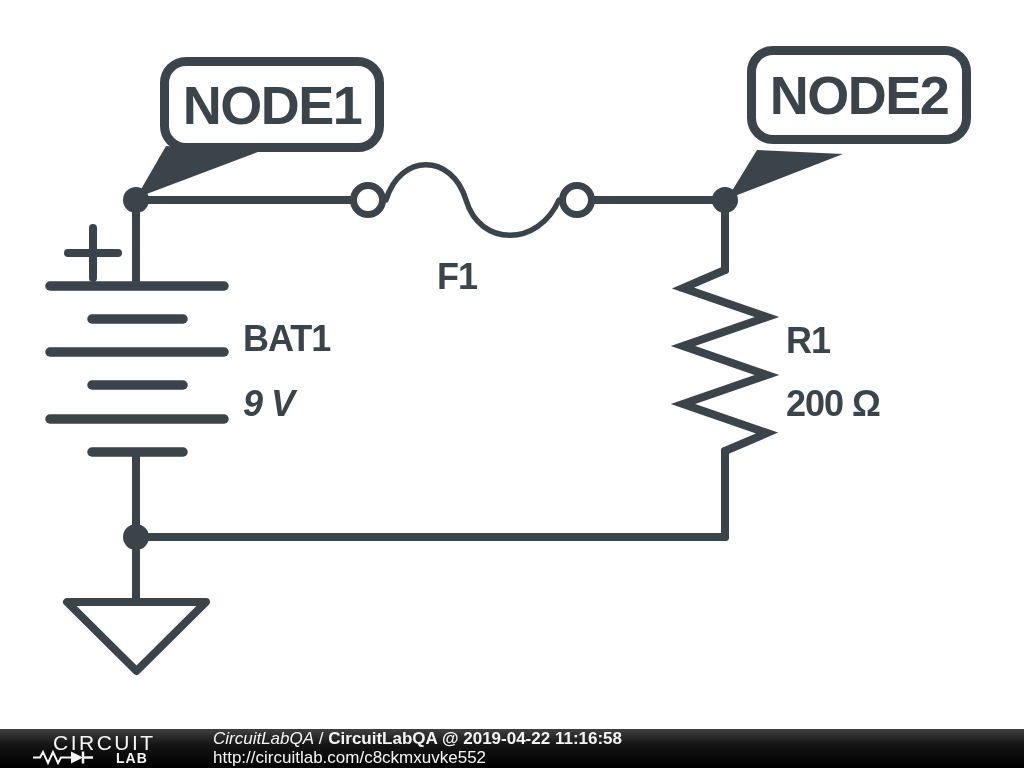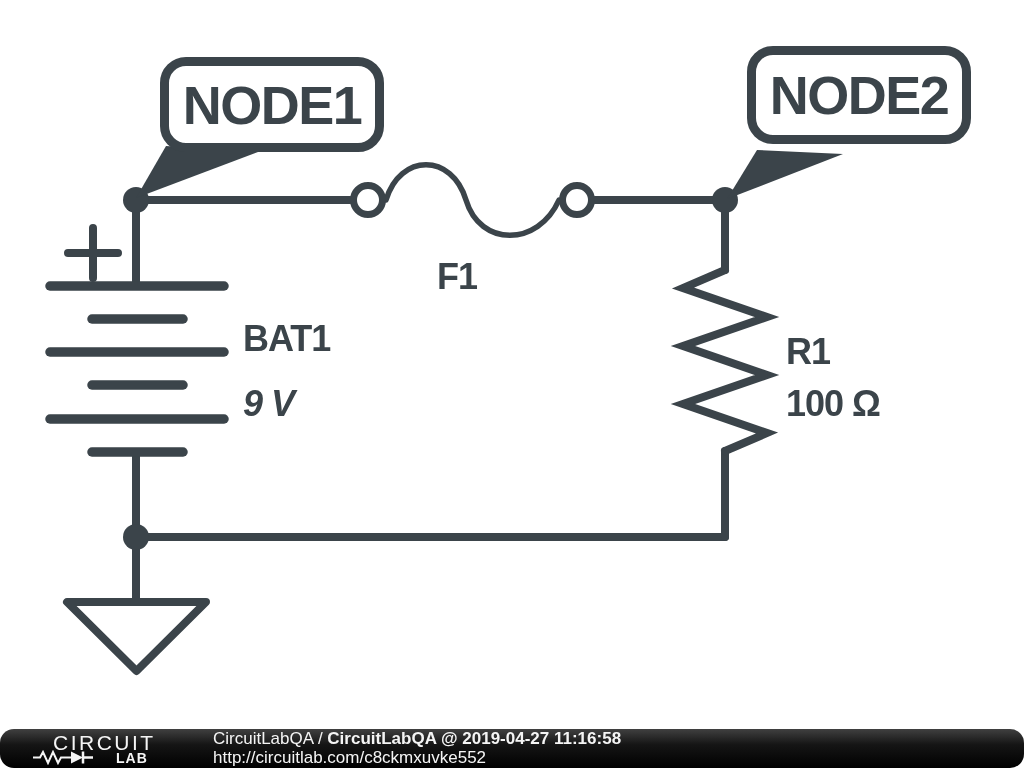--- a/index.html
+++ b/index.html
@@ -31,40 +31,39 @@
   .callout-node1 { left:160px; top:57px;  width:224px; height:95px; }
   .callout-node2 { left:747px; top:46px;  width:224px; height:98px; }
 
   .lbl {
     position:absolute; font-weight:bold; font-size:36px; color:var(--ink);
     line-height:1; letter-spacing:-1px; white-space:nowrap;
   }
   .lbl-f1   { left:437px; top:259px; }
   .lbl-bat1 { left:243px; top:321px; }
   .lbl-batv { left:243px; top:386px;font-style:italic; }
-  .lbl-r1   { left:786px; top:334px; }
+  .lbl-r1   { left:786px; top:323px; }
   .lbl-rv   { left:786px; top:386px; }
 
   .footer {
     position:absolute; left:0; top:729px; width:1024px; height:39px;
     background:linear-gradient(180deg, #404040 0%, #151515 40%, #000 100%);
     color:var(--footer_text);
-    border-radius:14px;
   }
   .logo-circuit {
     position:absolute; left:53px; top:3px; font-size:21px; line-height:1;
     letter-spacing:2.5px; font-weight:normal; color:var(--footer_text);
   }
   .logo-row2 { position:absolute; left:33px; top:21px; height:15px;
     display:flex; align-items:center; }
   .logo-lab { font-weight:bold; font-size:14px; line-height:1;
     letter-spacing:1px; color:var(--footer_text); margin-left:1px; }
   .meta { position:absolute; left:213px; top:1px; font-size:17px;
     line-height:18.5px; white-space:nowrap; }
-  .meta .it { }
+  .meta .it { font-style:italic; }
   .meta .b  { font-weight:bold; }
 </style>
 </head>
 <body>
 
 <div class="stage">
 
   <svg class="circuit-svg" width="1024" height="768" viewBox="0 0 1024 768">
 
     <g>
@@ -114,31 +113,31 @@
     <span>NODE1</span>
   </div>
   <div class="callout callout-node2">
     <span>NODE2</span>
   </div>
 
   <div class="lbl lbl-f1">F1</div>
   <div class="lbl lbl-bat1">BAT1</div>
   <div class="lbl lbl-batv">9 V</div>
   <div class="lbl lbl-r1">R1</div>
-  <div class="lbl lbl-rv">100 Ω</div>
+  <div class="lbl lbl-rv">200 Ω</div>
 
   <div class="footer">
     <div class="logo-circuit">CIRCUIT</div>
     <div class="logo-row2">
       <svg width="82" height="15" viewBox="0 0 82 15">
         <path d="M0,7.5 H7 L10,2 15,13 20,2 25,13 28,7.5 H38" stroke="#f5f5f5" stroke-width="2" fill="none"></path>
         <polygon points="38,1.5 38,13.5 50,7.5" fill="#f5f5f5"></polygon>
         <path d="M50,1.5 V13.5 M50,7.5 H60" stroke="#f5f5f5" stroke-width="2.5" fill="none"></path>
       </svg>
       <span class="logo-lab">LAB</span>
     </div>
     <div class="meta">
-      <div><span class="it">CircuitLabQA</span><span> / </span><span class="b">CircuitLabQA @ 2019-04-27 11:16:58</span></div>
+      <div><span class="it">CircuitLabQA</span><span> / </span><span class="b">CircuitLabQA @ 2019-04-22 11:16:58</span></div>
       <div>http://circuitlab.com/c8ckmxuvke552</div>
     </div>
   </div>
 
 </div>
 
 </body></html>

